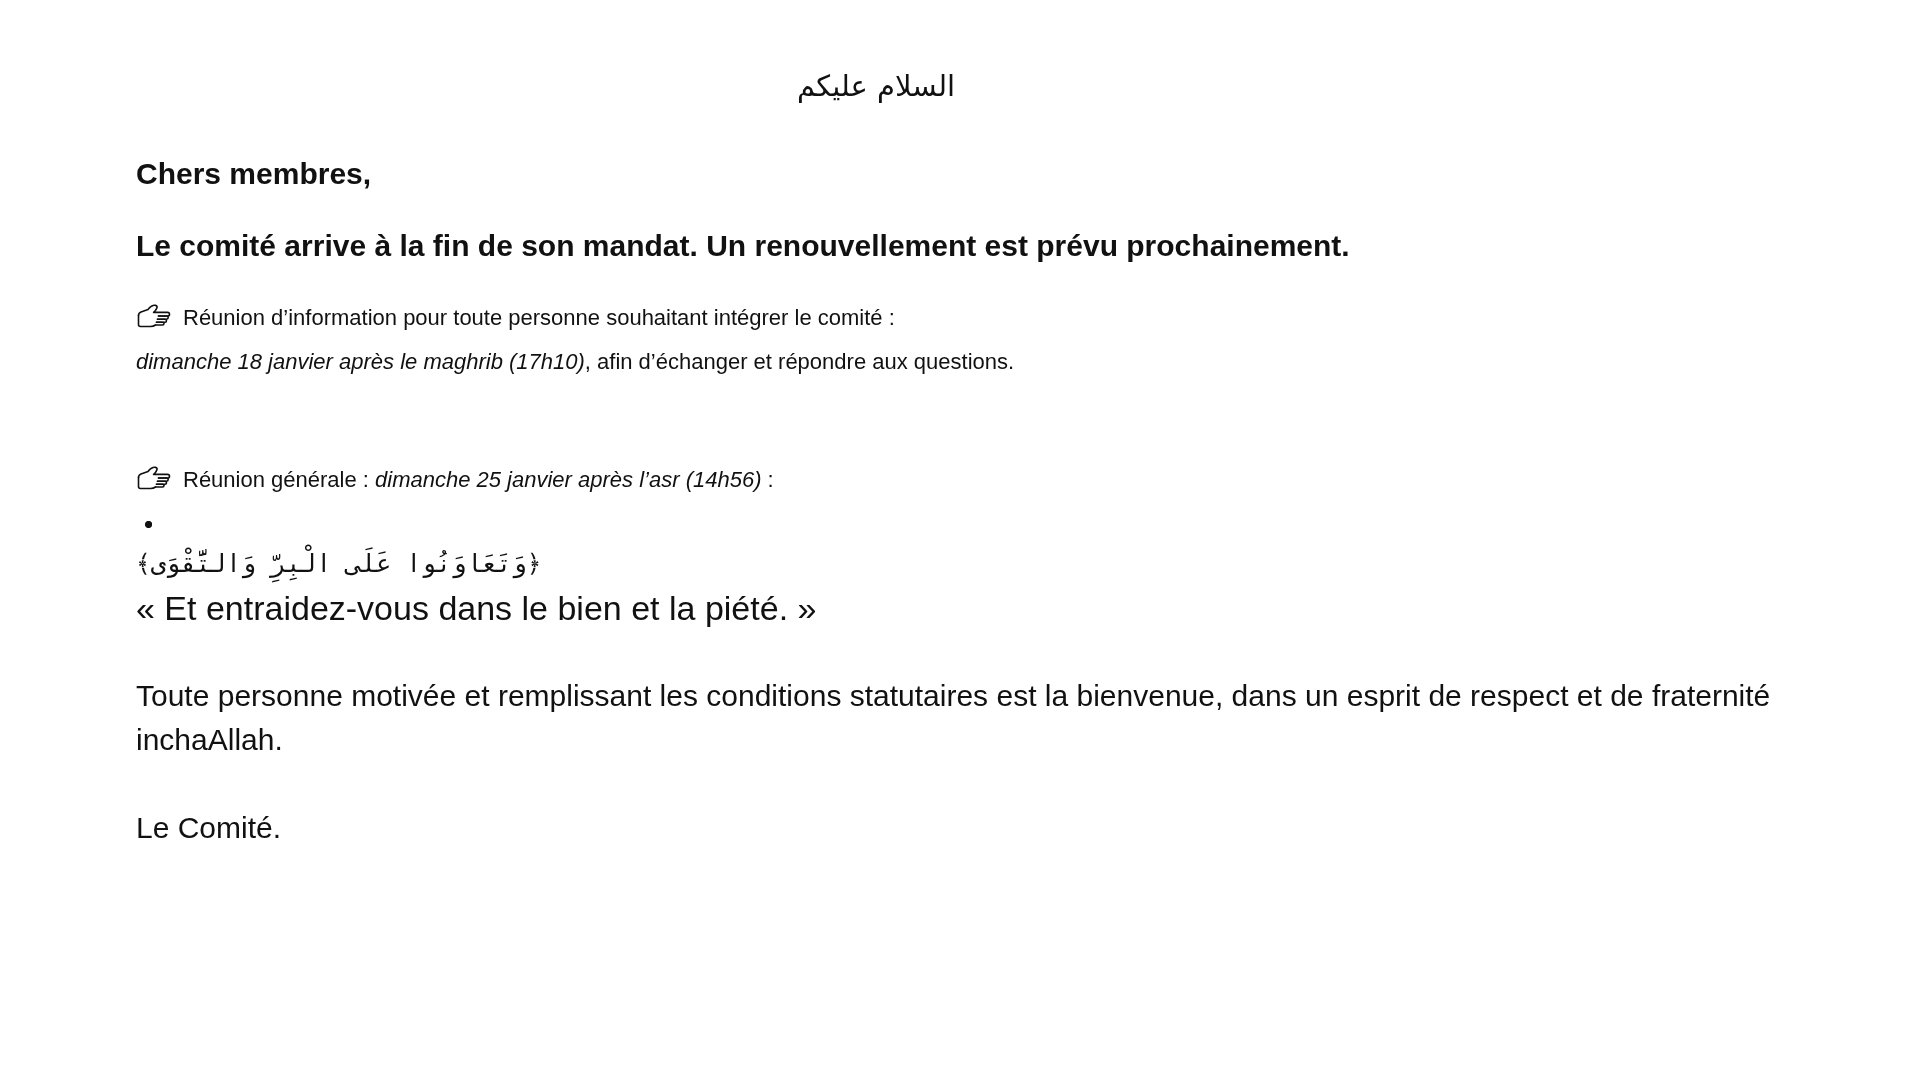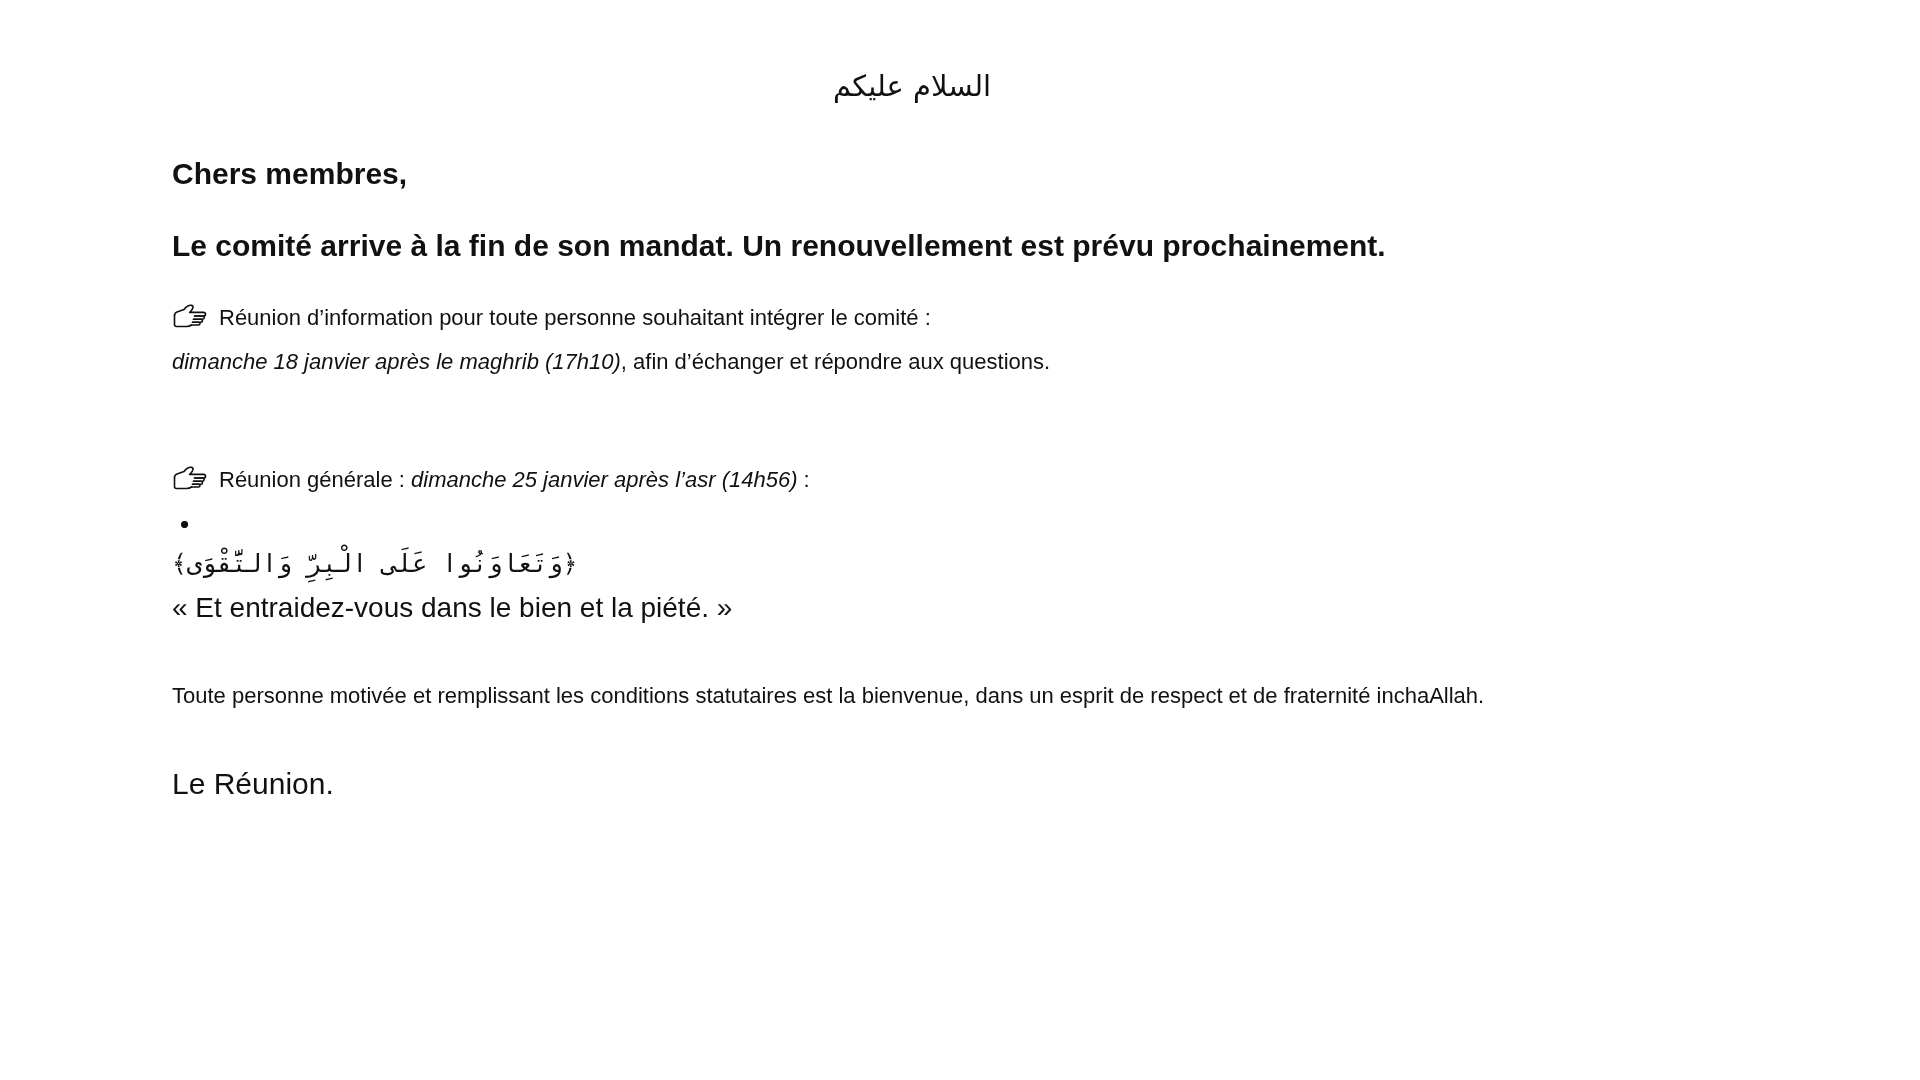--- a/index.html
+++ b/index.html
@@ -18,21 +18,20 @@
     -webkit-font-smoothing: antialiased;
   }
 
   .page {
     position: absolute;
     left: 0;
     top: 0;
     width: 1632px;
     height: 1080px;
     background: #ffffff;
-    margin-left: 36px;
   }
 
   .doc-body {
     position: absolute;
     left: 136px;
     top: 40px;
     width: 1660px;
   }
 
   
@@ -113,28 +112,28 @@
     font-size: 25px;
     line-height: 40px;
     direction: rtl;
     unicode-bidi: bidi-override;
     text-align: left;
     margin: 0;
     color: #111111;
   }
 
   .verse-fr {
-    font-size: 28px;
+    font-size: 34px;
     line-height: 44px;
     margin: 0;
     color: #111111;
   }
 
   .block-para {
-    font-size: 22px;
+    font-size: 30px;
     line-height: 44px;
     margin: 0;
     color: #111111;
     max-width: 1640px;
   }
 
   .signature {
     font-size: 30px;
     line-height: 44px;
     margin: 0;
@@ -207,16 +206,16 @@
     <p class="verse-ar">﴿وَتَعَاوَنُوا عَلَى الْبِرِّ وَالتَّقْوَى﴾</p>
 
     <p class="verse-fr">« Et entraidez-vous dans le bien et la piété. »</p>
 
     <div class="spacer-md"></div>
 
     <p class="block-para">Toute personne motivée et remplissant les conditions statutaires est la bienvenue, dans un esprit de respect et de fraternité inchaAllah.</p>
 
     <div class="spacer-md"></div>
 
-    <p class="signature">Le Réunion.</p>
+    <p class="signature">Le Comité.</p>
 
   </div>
 </div>
 
 </body></html>

